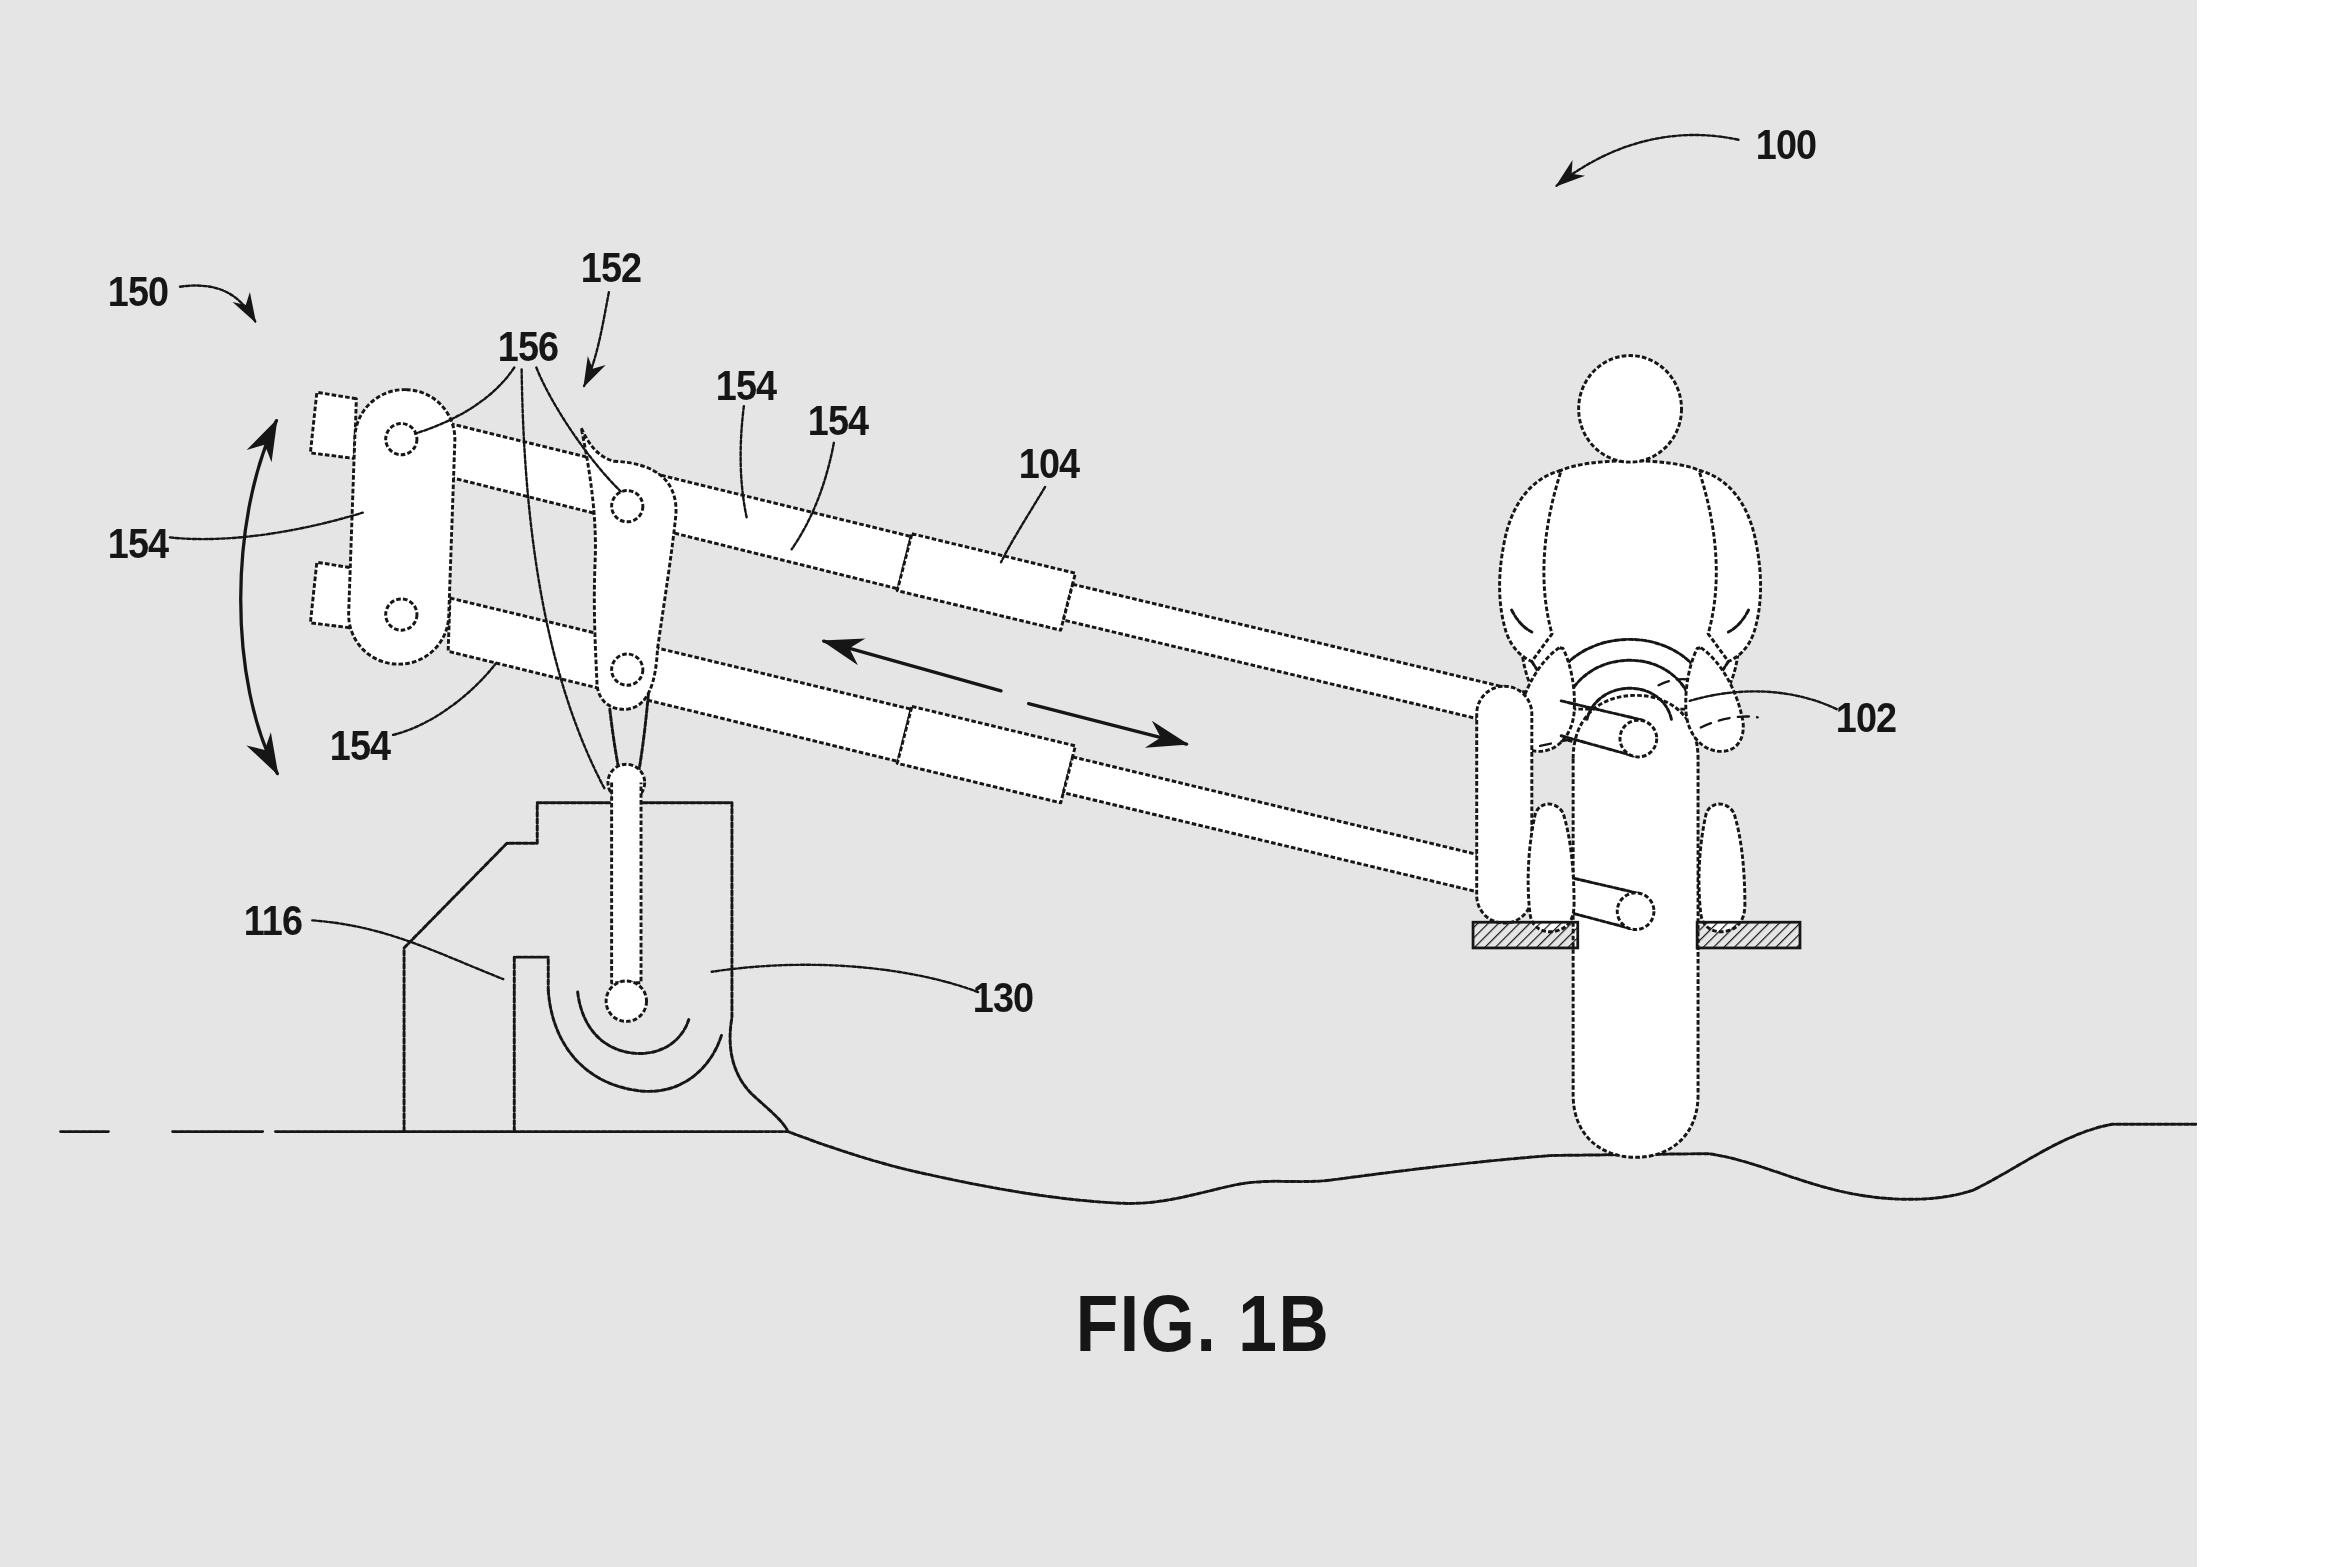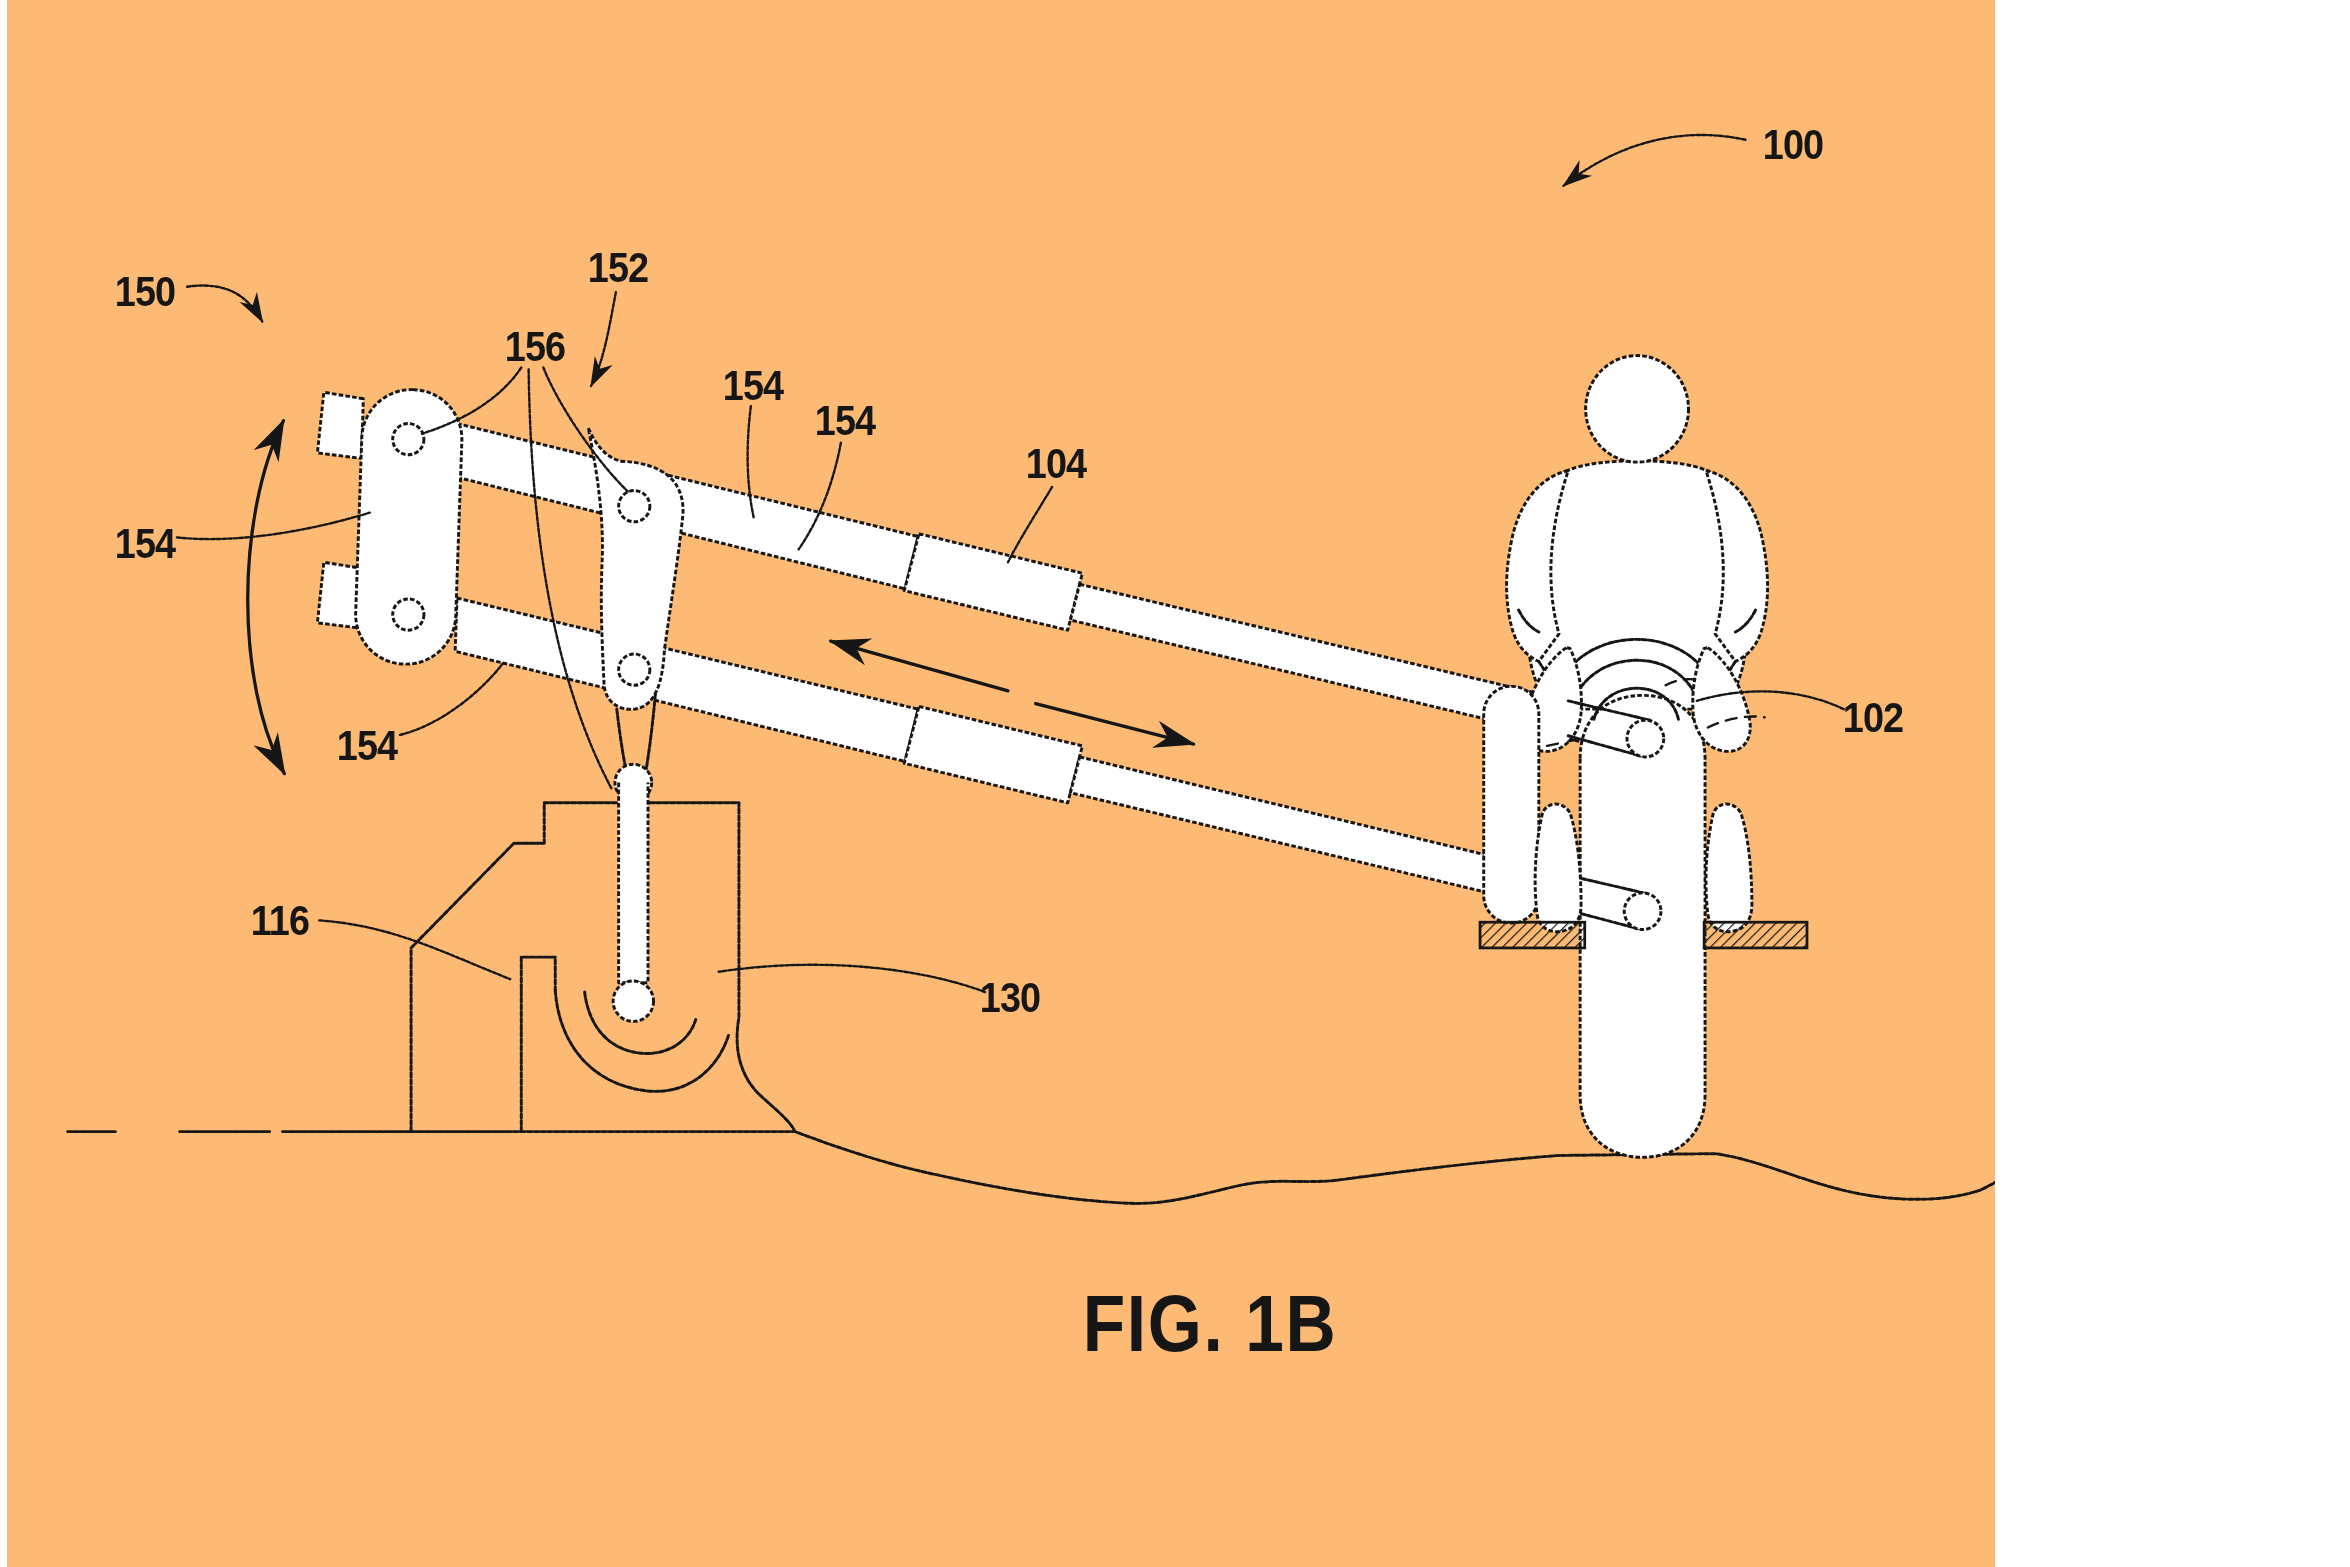--- a/index.html
+++ b/index.html
@@ -1,17 +1,17 @@
 <!DOCTYPE html>
 <html style="font-size:14.7px"><head>
 <meta charset="utf-8">
 <style>
   html,body{margin:0;padding:0;background:#ffffff;}
-  #stage{position:relative;width:1988px;height:1568px;background:#fdba74;overflow:hidden;
-         font-family:"Liberation Sans", sans-serif;margin-left:7px;}
+  #stage{position:relative;width:2197px;height:1568px;background:#e5e5e5;overflow:hidden;
+         font-family:"Liberation Sans", sans-serif;}
   #drawing{position:absolute;left:0;top:0;}
   #label-layer{position:absolute;left:0;top:0;width:100%;height:100%;pointer-events:none;}
   .ref{position:absolute;transform:translate(-50%,-50%) scaleX(.9);
        font:700 42px "Liberation Sans",sans-serif;letter-spacing:-0.9px;color:#161616;
        white-space:nowrap;}
   .caption{position:absolute;transform:translate(-50%,-50%) scaleX(.88);
        font:700 79px "Liberation Sans",sans-serif;letter-spacing:1.8px;color:#161616;
        white-space:nowrap;}
   svg .ln{fill:none;stroke:#161616;stroke-width:3.2;stroke-dasharray:5 2.4;stroke-linecap:round;stroke-linejoin:round;}
   svg .fillw{fill:#ffffff;stroke:#161616;stroke-width:3.2;stroke-dasharray:5 2.4;stroke-linejoin:round;}

